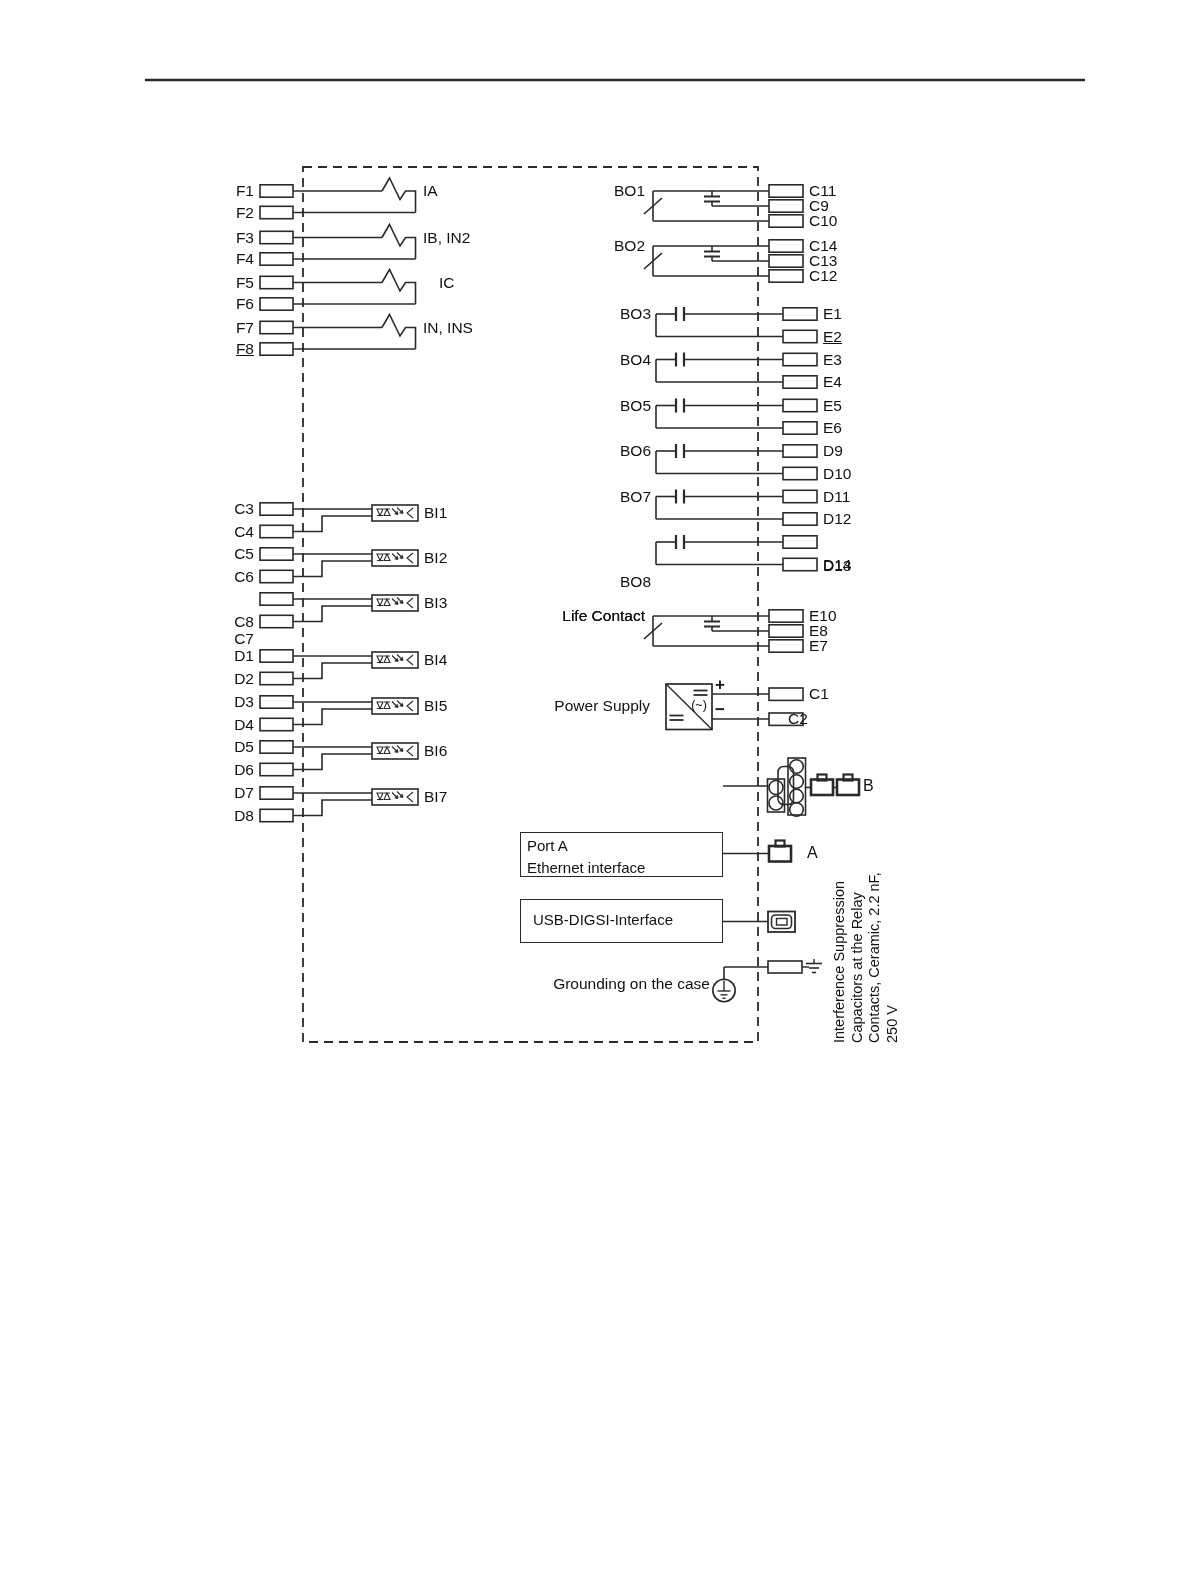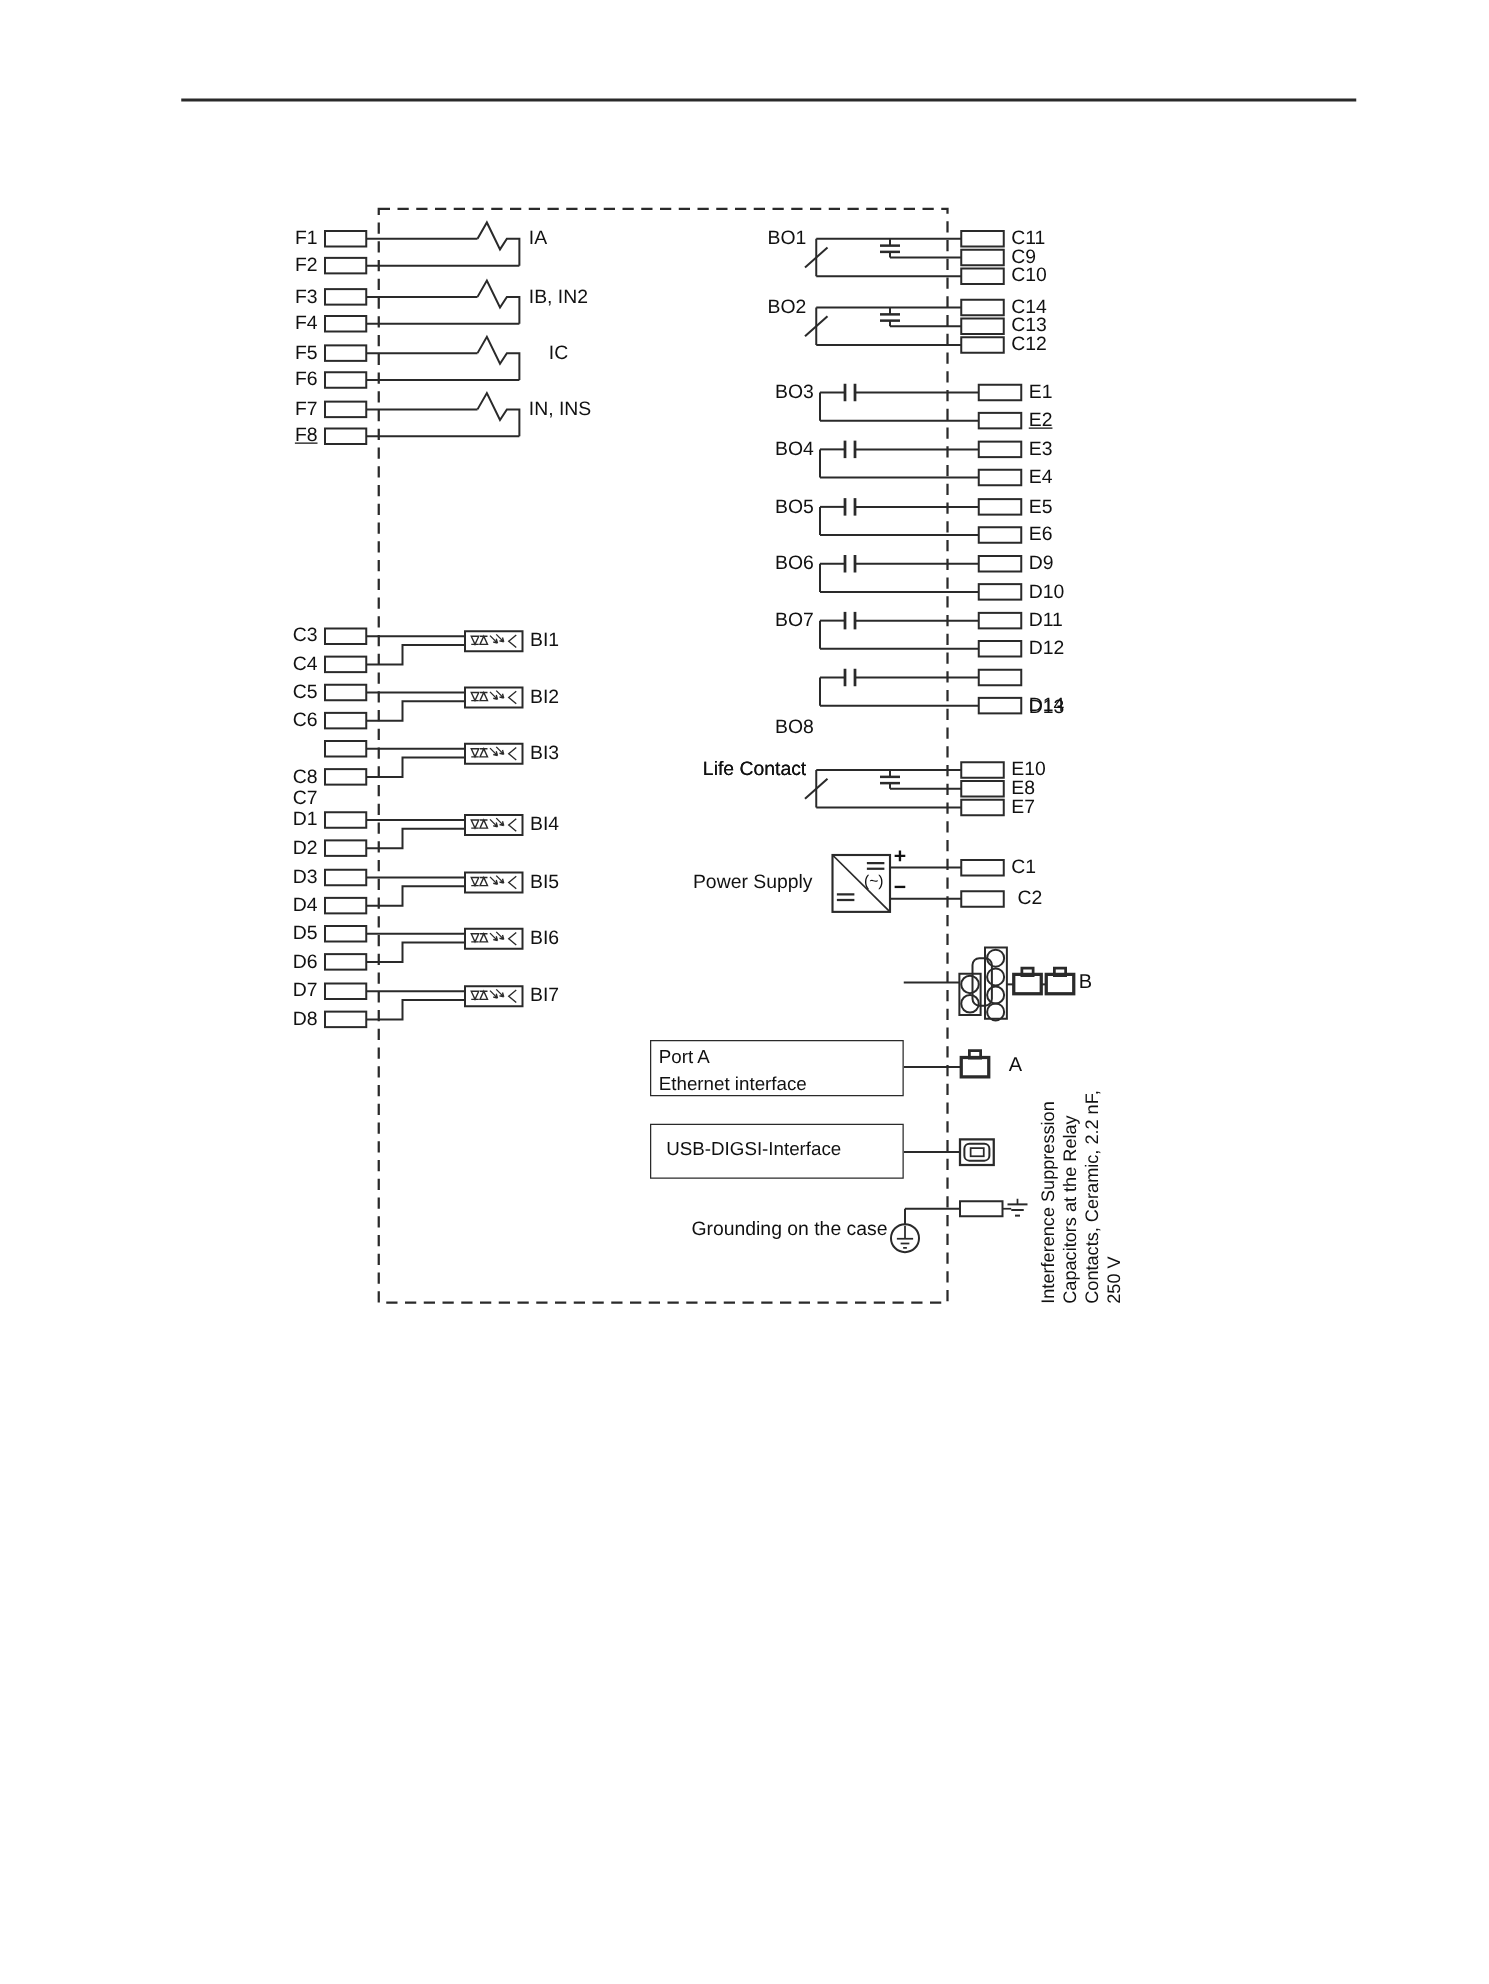--- a/index.html
+++ b/index.html
@@ -353,14 +353,14 @@
     <div class="lbl r" style="left: 531px; width: 120px; top: 442px;">BO6</div>
     <div class="lbl" style="left: 823px; top: 442px;">D9</div>
     <div class="lbl" style="left: 823px; top: 464.5px;">D10</div>
     <div class="lbl r" style="left: 531px; width: 120px; top: 487.5px;">BO7</div>
     <div class="lbl" style="left: 823px; top: 487.5px;">D11</div>
     <div class="lbl" style="left: 823px; top: 510px;">D12</div>
     <div class="lbl r" style="left: 531px; width: 120px; top: 533px; margin-top: 40px;">BO8</div>
     <div class="lbl" style="left: 823px; top: 533px; margin-top: 24px;">D13</div>
     <div class="lbl" style="left: 823px; top: 555.5px;">D14</div>
     <div class="lbl" style="left: 809px; top: 685px;">C1</div>
-    <div class="lbl" style="left: 814px; top: 710px;">C2</div>
+    <div class="lbl" style="left: 788px; top: 710px;">C2</div>
   </div>
 
 </body></html>

